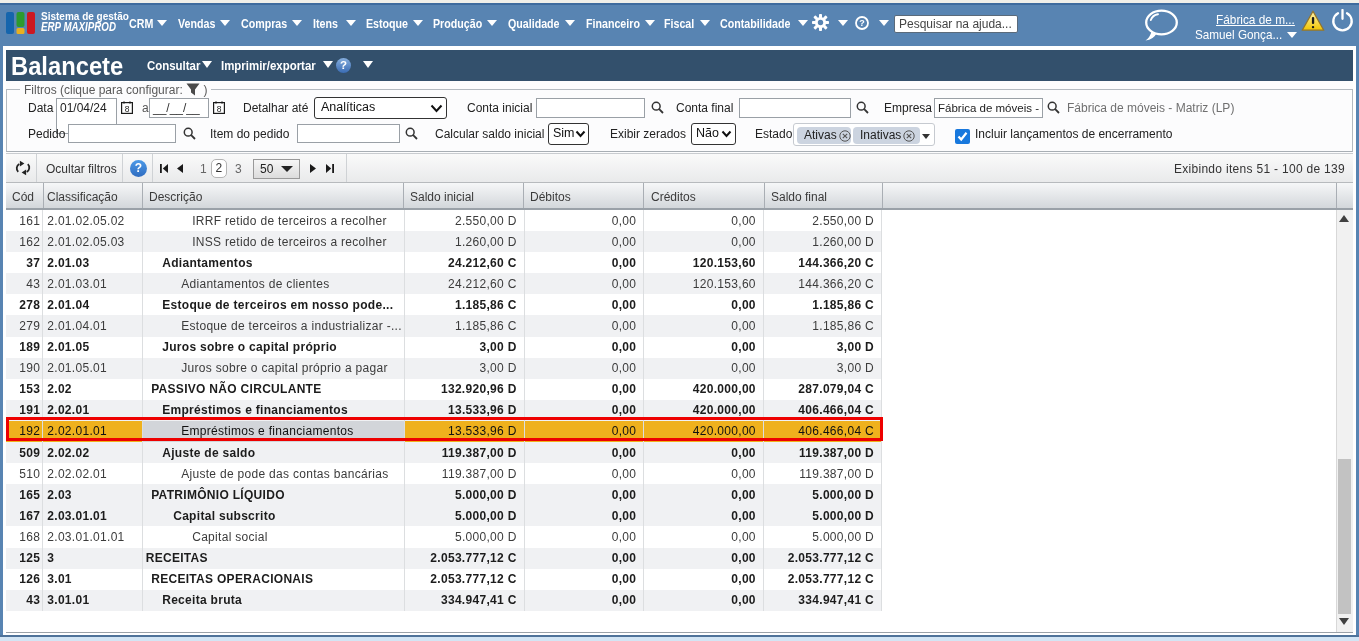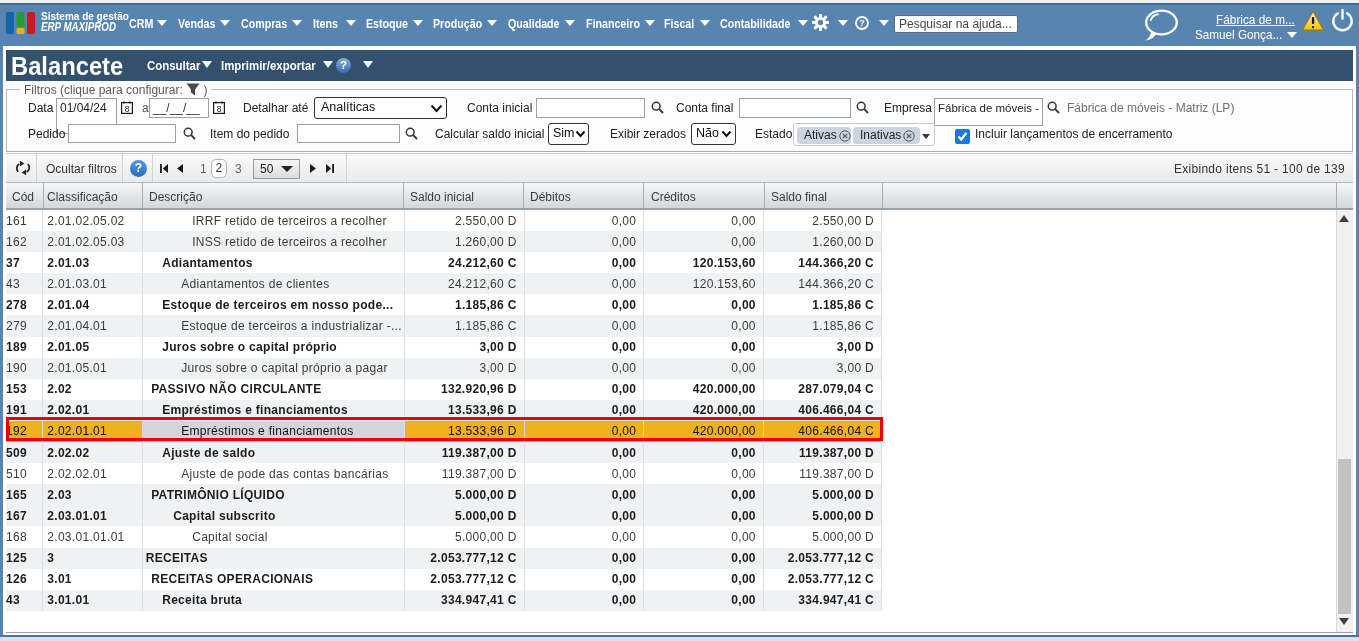--- a/index.html
+++ b/index.html
@@ -41,21 +41,21 @@
 
   
   #thead { left:6px; top:183px; width:1347px; height:27px; background:linear-gradient(#f6f7f8,#d3d7db); border-bottom:2px solid #9aa1a8; }
   .hsep { position:absolute; top:0; width:1px; height:25px; background:#a9aeb4; }
   .hlbl { position:absolute; top:190px; font-size:12px; color:#3a3a3a; }
   #tbody { left:6px; top:210px; width:1347px; height:422px; background:#ffffff; }
   table { border-collapse:collapse; table-layout:fixed; width:876px; }
   td { font-size:12px; color:#3b3b3b; height:21.1px; padding:0; white-space:nowrap; overflow:hidden; vertical-align:middle; letter-spacing:0.3px; }
   tr.g td { background:#f0f1f3; }
   tr.b td { font-weight:bold; color:#1c1c1c; }
-  td.c1 { width:36.6px; text-align:left; padding-right:2px; border-right:1px solid #dcdee0; }
+  td.c1 { width:36.6px; text-align:right; padding-right:2px; border-right:1px solid #dcdee0; }
   td.c2 { width:99.4px; padding-left:4px; border-right:1px solid #dcdee0; }
   td.c3 { width:260.5px; border-right:1px solid #dcdee0; }
   td.n  { width:119px; text-align:right; padding-right:7px; border-right:1px solid #dcdee0; }
   td.n:last-child { width:117.5px; }
   tr.hl td { background:#efb11d !important; color:#111; }
   tr.hl td.c3 { background:#d2d5d9 !important; }
   #redbox { left:6px; top:417px; width:877px; height:24px; border:3px solid #ee0000; pointer-events:none; }
   #tbot { left:6px; top:631.5px; width:1347px; height:1.5px; background:#9aa1a8; }
 
   
@@ -199,21 +199,21 @@
     <circle cx="5.2" cy="5.2" r="3.9" fill="none" stroke="#333" stroke-width="1.5"></circle>
     <line x1="8.2" y1="8.2" x2="12" y2="12" stroke="#333" stroke-width="1.8"></line>
   </svg>
 <div class="abs lbl" style="left:676px;top:101px">Conta final</div>
 <div class="abs inp" style="left:739px;top:98px;width:112px;height:20px"></div>
 <svg class="abs mag" style="left:856px;top:101px" width="13" height="13" viewBox="0 0 13 13">
     <circle cx="5.2" cy="5.2" r="3.9" fill="none" stroke="#333" stroke-width="1.5"></circle>
     <line x1="8.2" y1="8.2" x2="12" y2="12" stroke="#333" stroke-width="1.8"></line>
   </svg>
 <div class="abs lbl" style="left:884px;top:101px">Empresa</div>
-<div class="abs inp" style="left:934px;top:98px;width:109px;height:28px;line-height:18px;font-size:11.5px">Fábrica de móveis -</div>
+<div class="abs inp" style="left:934px;top:98px;width:109px;height:20px;line-height:18px;font-size:11.5px">Fábrica de móveis -</div>
 <svg class="abs mag" style="left:1047px;top:101px" width="13" height="13" viewBox="0 0 13 13">
     <circle cx="5.2" cy="5.2" r="3.9" fill="none" stroke="#333" stroke-width="1.5"></circle>
     <line x1="8.2" y1="8.2" x2="12" y2="12" stroke="#333" stroke-width="1.8"></line>
   </svg>
 <div class="abs lbl" style="left:1067px;top:101px;color:#707070">Fábrica de móveis - Matriz (LP)</div>
 
 <div class="abs lbl" style="left:28px;top:127px">Pedido</div>
 <div class="abs inp" style="left:68px;top:124px;width:108px;height:19px"></div>
 <svg class="abs mag" style="left:183px;top:127px" width="13" height="13" viewBox="0 0 13 13">
     <circle cx="5.2" cy="5.2" r="3.9" fill="none" stroke="#333" stroke-width="1.5"></circle>

